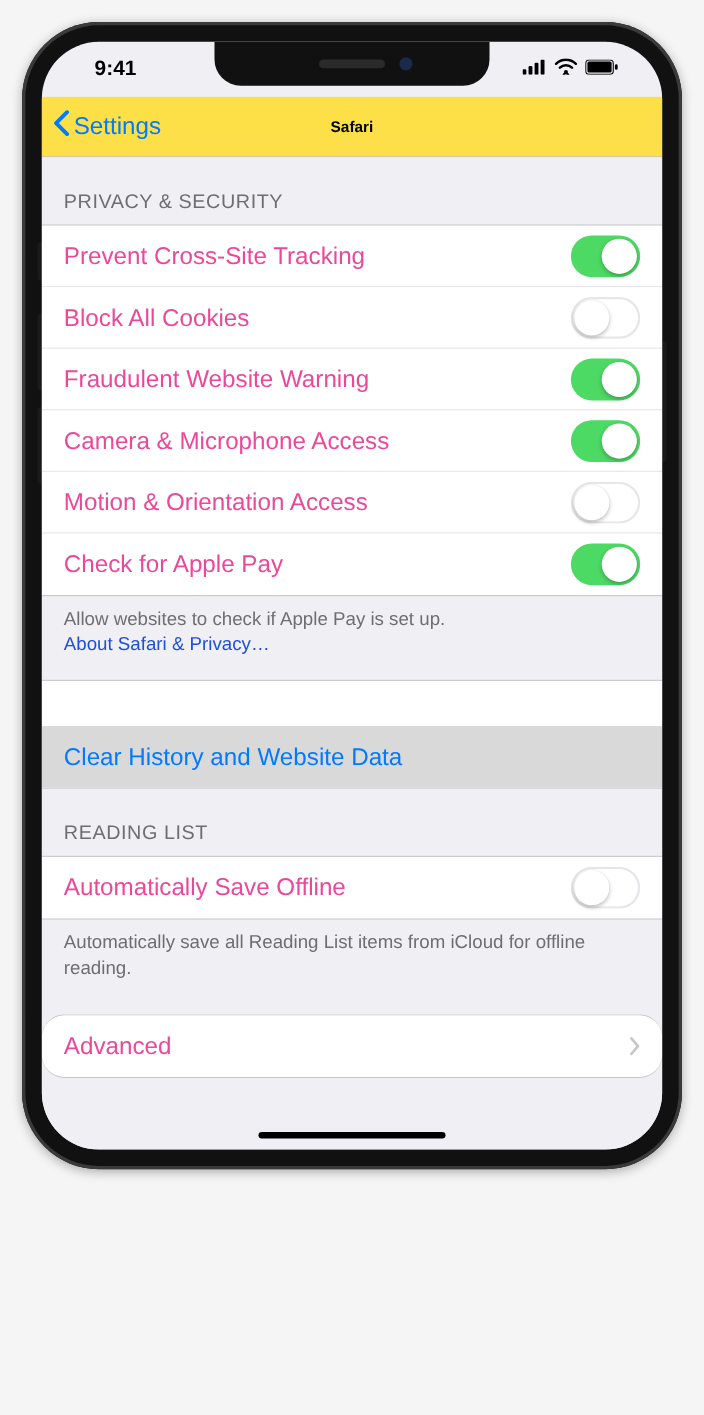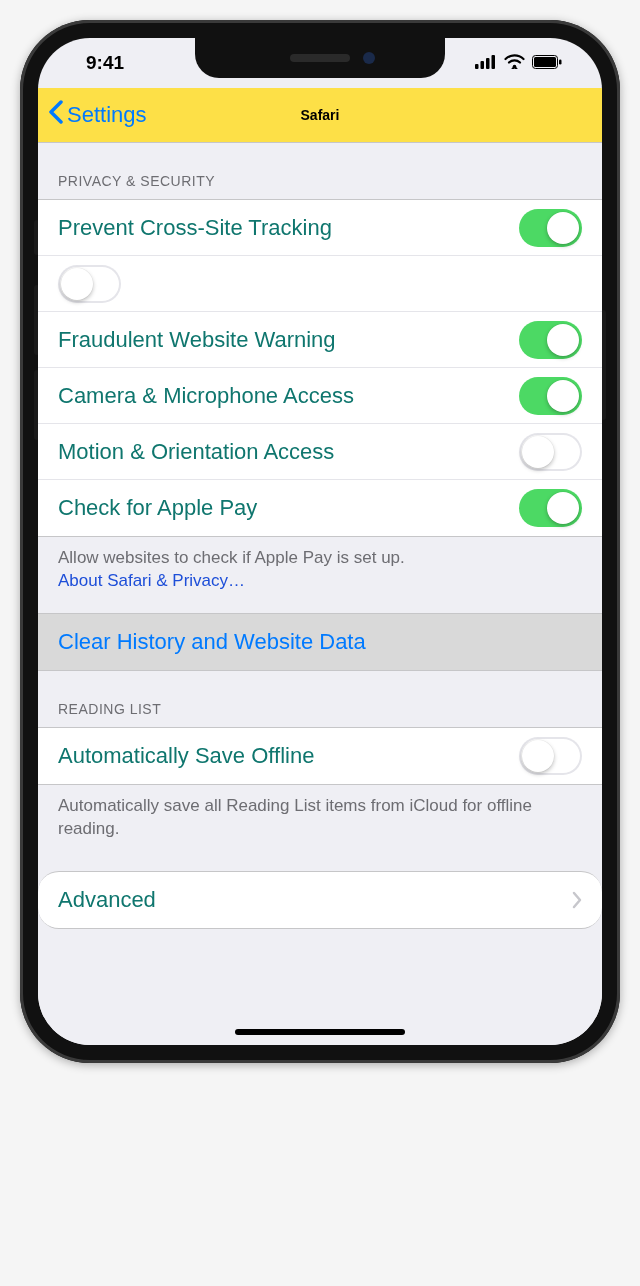--- a/index.html
+++ b/index.html
@@ -98,44 +98,44 @@
     color: #000;
   }
   
   .content {
     position: absolute;
     top: 105px; bottom: 0; left: 0; right: 0;
     background: #efeff4;
     overflow-y: auto;
   }
   .section-header {
-    font-size: 14px;
+    font-size: 18px;
     color: #6d6d72;
     letter-spacing: 0.5px;
     padding: 30px 4px 10px 20px;
     text-transform: uppercase;
   }
   .list-group {
     background: #fff;
     border-top: 1px solid #c6c6c8;
     border-bottom: 1px solid #c6c6c8;
   }
   .list-row {
     display: flex;
     align-items: center;
     justify-content: space-between;
     min-height: 56px;
     padding: 0 20px;
     border-bottom: 1px solid #e5e5ea;
     font-size: 22px;
-    color: #0f766e;
+    color: #ec4899;
   }
   .list-row:last-child { border-bottom: none; }
   .list-row.action { color: #007aff; }
-  .list-row.highlight { background: #d9d9d9; }
+  .list-row.highlight { background: #d9d9d9; margin-top: 41px; }
   .list-row .chevron { color: #c7c7cc; font-size: 28px; }
   
   .toggle {
     width: 63px;
     height: 38px;
     border-radius: 19px;
     position: relative;
     flex-shrink: 0;
     cursor: pointer;
   }
@@ -233,20 +233,21 @@
 
       <div class="section-header">PRIVACY &amp; SECURITY</div>
       <div class="list-group">
         <div class="list-row">
           <span>Prevent Cross-Site Tracking</span>
           <div class="toggle on">
               <div class="knob"></div>
             </div>
         </div>
         <div class="list-row">
+          <span>Block All Cookies</span>
           <div class="toggle off">
               <div class="knob"></div>
             </div>
         </div>
         <div class="list-row">
           <span>Fraudulent Website Warning</span>
           <div class="toggle on">
               <div class="knob"></div>
             </div>
         </div>

